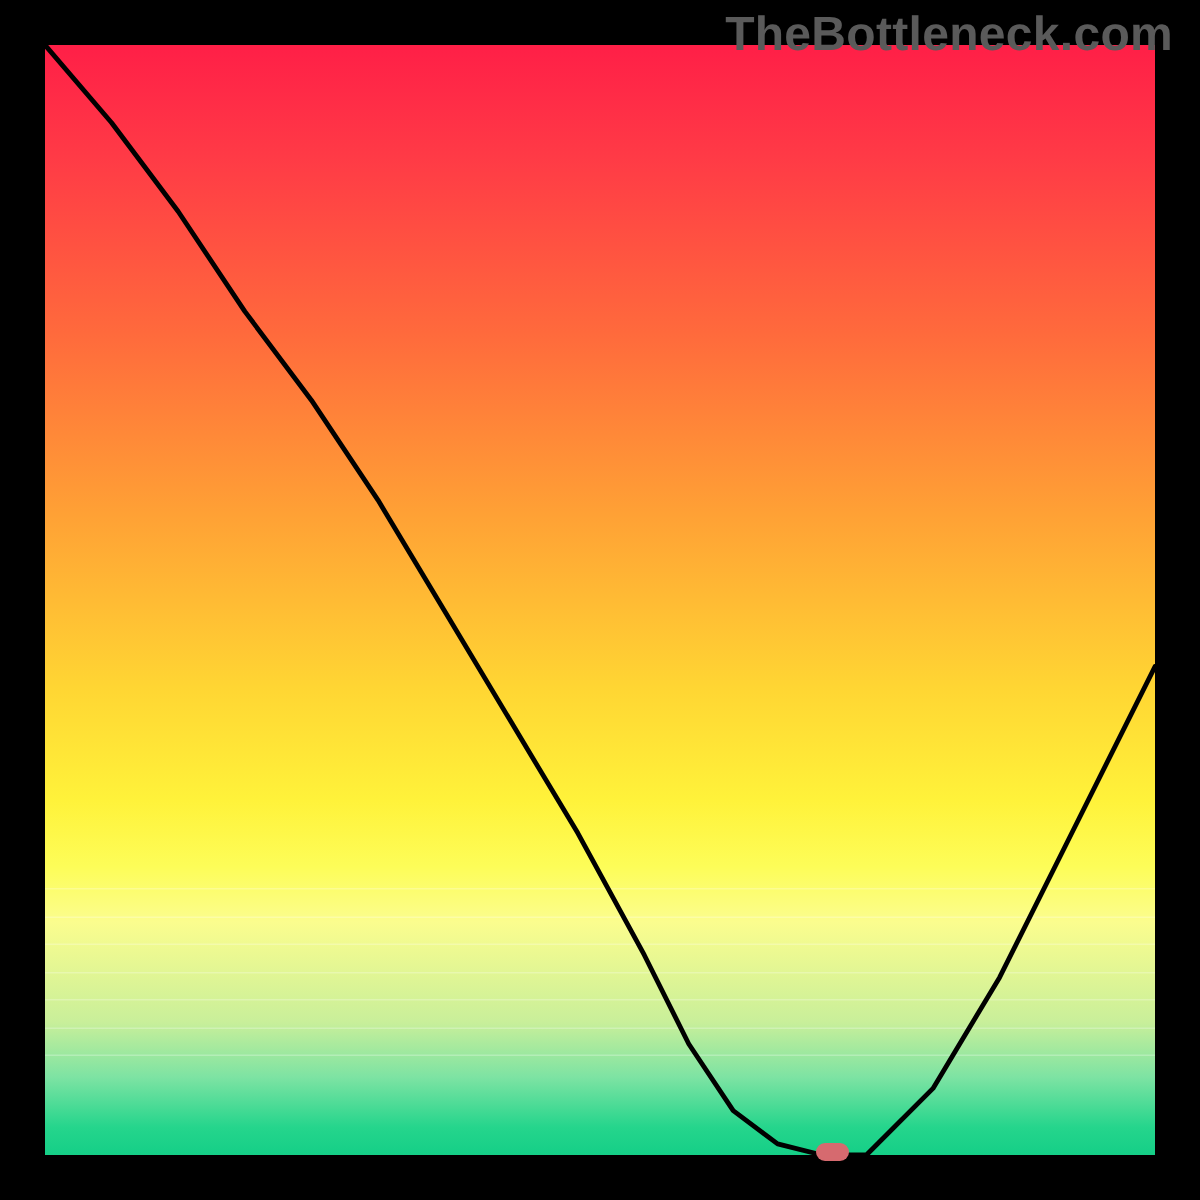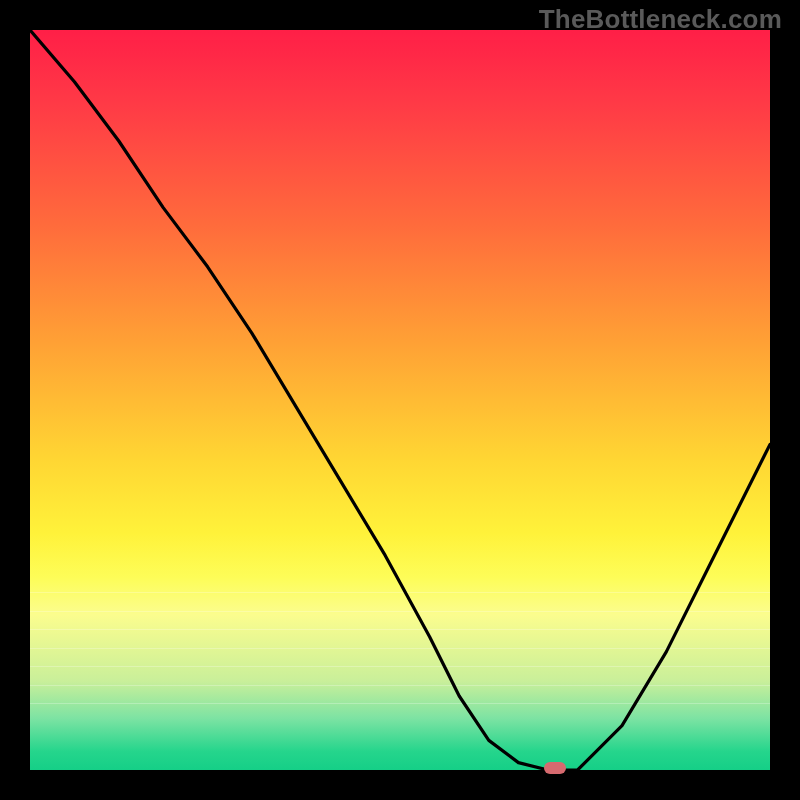--- a/index.html
+++ b/index.html
@@ -15,21 +15,21 @@
     position: relative;
     width: 800px;
     height: 800px;
     background: #000;
   }
   .watermark {
     position: absolute;
     top: 4px;
     right: 18px;
     color: #5a5a5a;
-    font-size: 26px;
+    font-size: 32px;
     font-weight: 600;
     letter-spacing: 0.2px;
     z-index: 5;
   }
   .plot {
     position: absolute;
     left: 30px;
     top: 30px;
     width: 740px;
     height: 740px;

